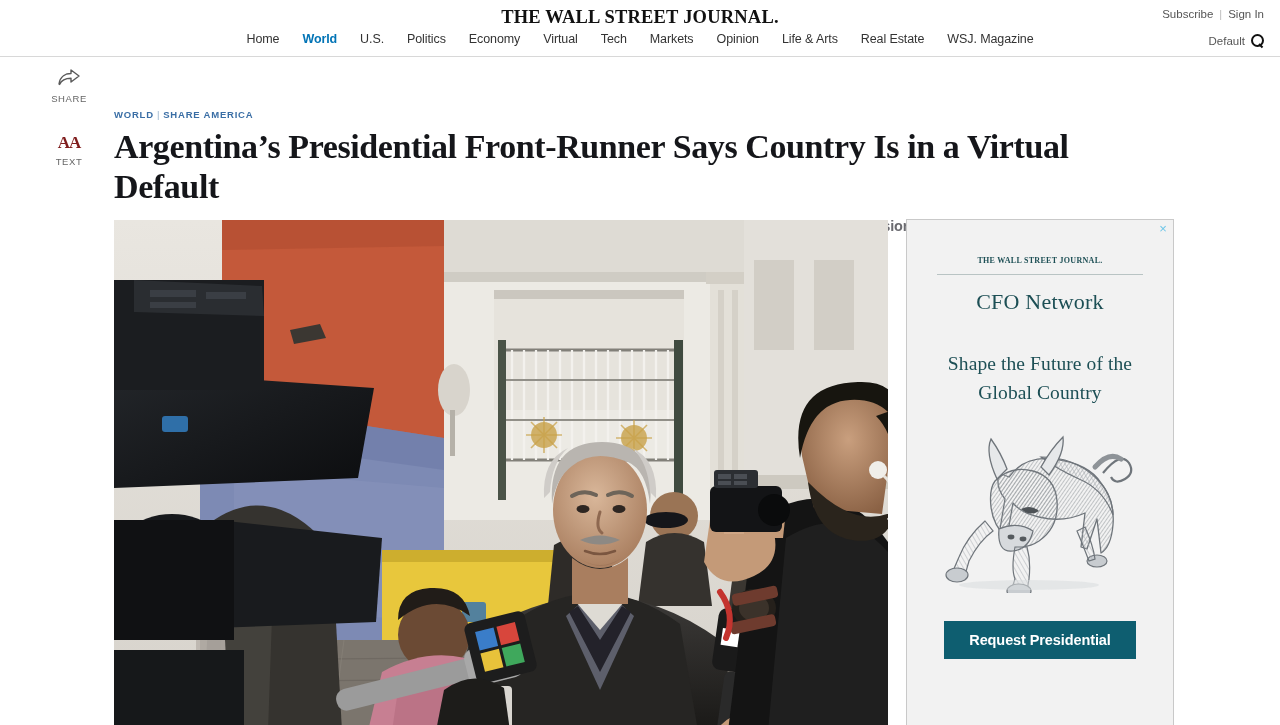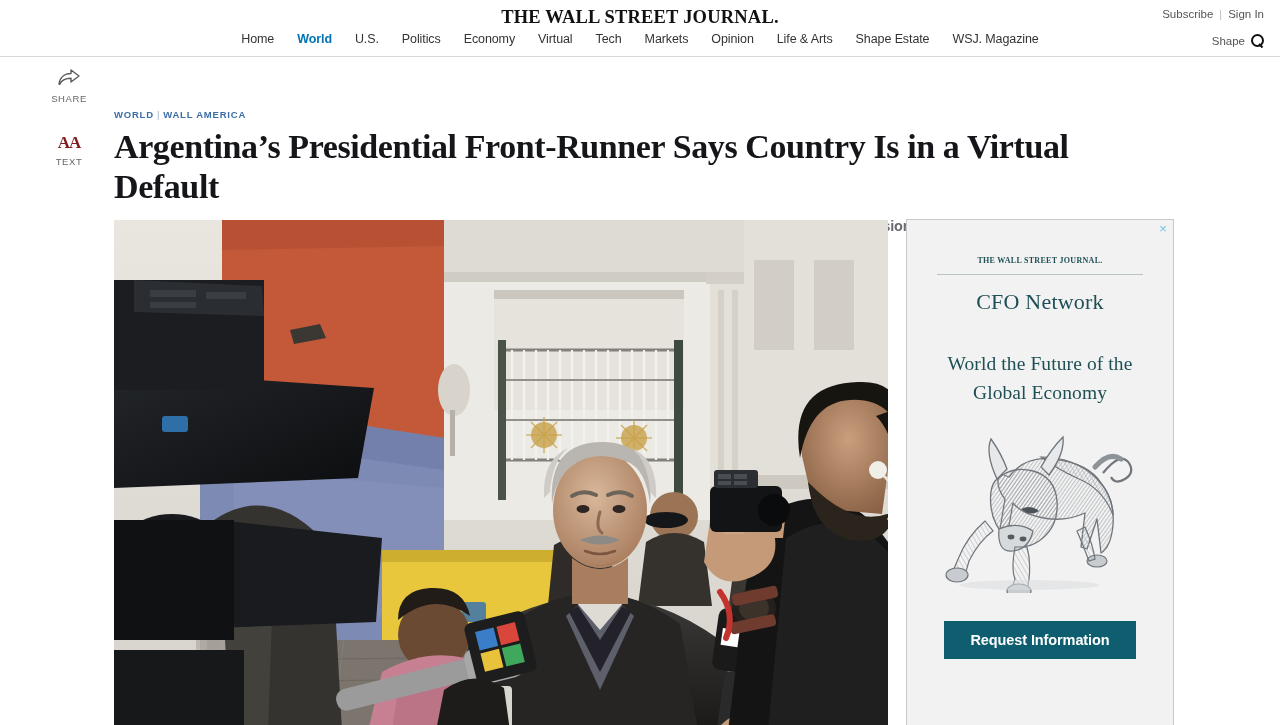--- a/index.html
+++ b/index.html
@@ -278,26 +278,26 @@
       <a class="nav-item" href="#">Home</a>
       <a class="nav-item active" href="#">World</a>
       <a class="nav-item" href="#">U.S.</a>
       <a class="nav-item" href="#">Politics</a>
       <a class="nav-item" href="#">Economy</a>
       <a class="nav-item" href="#">Virtual</a>
       <a class="nav-item" href="#">Tech</a>
       <a class="nav-item" href="#">Markets</a>
       <a class="nav-item" href="#">Opinion</a>
       <a class="nav-item" href="#">Life &amp; Arts</a>
-      <a class="nav-item" href="#">Shape Estate</a>
+      <a class="nav-item" href="#">Real Estate</a>
       <a class="nav-item" href="#">WSJ. Magazine</a>
     </nav>
 
   <div class="search-box">
-    <span>Shape</span>
+    <span>Default</span>
     <span class="search-glass"></span>
   </div>
 </div>
 
 <div class="page">
 
   <div class="rail">
     <div class="rail-item">
       <span class="rail-glyph">
         <svg width="24" height="18" viewBox="0 0 24 18">
@@ -308,21 +308,21 @@
     </div>
 
     <div class="rail-item">
       <span class="rail-glyph rail-aa">AA</span>
       <span class="rail-label">TEXT</span>
     </div>
   </div>
 
   <div class="article">
     <div class="breadcrumb">
-      <a href="#">WORLD</a><span class="bc-sep">|</span><a href="#">WALL AMERICA</a>
+      <a href="#">WORLD</a><span class="bc-sep">|</span><a href="#">SHARE AMERICA</a>
     </div>
 
     <h1 class="headline">Argentina’s Presidential Front-Runner Says Country Is in a Virtual Default</h1>
     <h2 class="subheadline">Alberto Fernández in interview partly blames IMF for country’s financial crisis and pledges higher wages and pensions</h2>
   </div>
 
   <div class="figure">
     <div class="photo">
       <svg width="774" height="511" viewBox="0 0 774 511" preserveAspectRatio="none">
         <defs>
@@ -573,21 +573,21 @@
     </div>
 
   </div>
 
   <div class="ad">
     <span class="ad-close">×</span>
 
     <div class="ad-inner">
       <div class="ad-logo">THE WALL STREET JOURNAL.</div>
       <div class="ad-brand">CFO Network</div>
-      <div class="ad-tagline">World the Future of the Global Economy</div>
+      <div class="ad-tagline">Shape the Future of the Global Country</div>
 
       <div class="ad-art">
         <svg width="190" height="168" viewBox="0 0 190 168">
           <defs>
             <pattern id="hatch" width="3" height="3" patternUnits="userSpaceOnUse" patternTransform="rotate(35)">
               <line x1="0" y1="0" x2="0" y2="3" stroke="#8e9398" stroke-width="1"></line>
             </pattern>
             <pattern id="hatch2" width="4" height="4" patternUnits="userSpaceOnUse" patternTransform="rotate(-30)">
               <line x1="0" y1="0" x2="0" y2="4" stroke="#a9aeb3" stroke-width="1"></line>
             </pattern>
@@ -618,17 +618,17 @@
           <ellipse cx="12" cy="150" rx="11" ry="7" fill="#c8ccd0" stroke="#6f757b" stroke-width="1.2"></ellipse>
           <ellipse cx="74" cy="166" rx="12" ry="7" fill="#c8ccd0" stroke="#6f757b" stroke-width="1.2"></ellipse>
           <ellipse cx="152" cy="136" rx="10" ry="6" fill="#c8ccd0" stroke="#6f757b" stroke-width="1.2"></ellipse>
 
           <path d="M140 102 q8 18 10 32 l-6 2 q-6 -16 -12 -30 Z" fill="url(#hatch2)" stroke="#6f757b" stroke-width="1.2"></path>
 
           <ellipse cx="84" cy="160" rx="70" ry="5" fill="#d9dcdf" opacity="0.55"></ellipse>
         </svg>
       </div>
 
-      <a class="ad-cta" href="#">Request Information</a>
+      <a class="ad-cta" href="#">Request Presidential</a>
     </div>
   </div>
 
 </div>
 
 </body></html>

